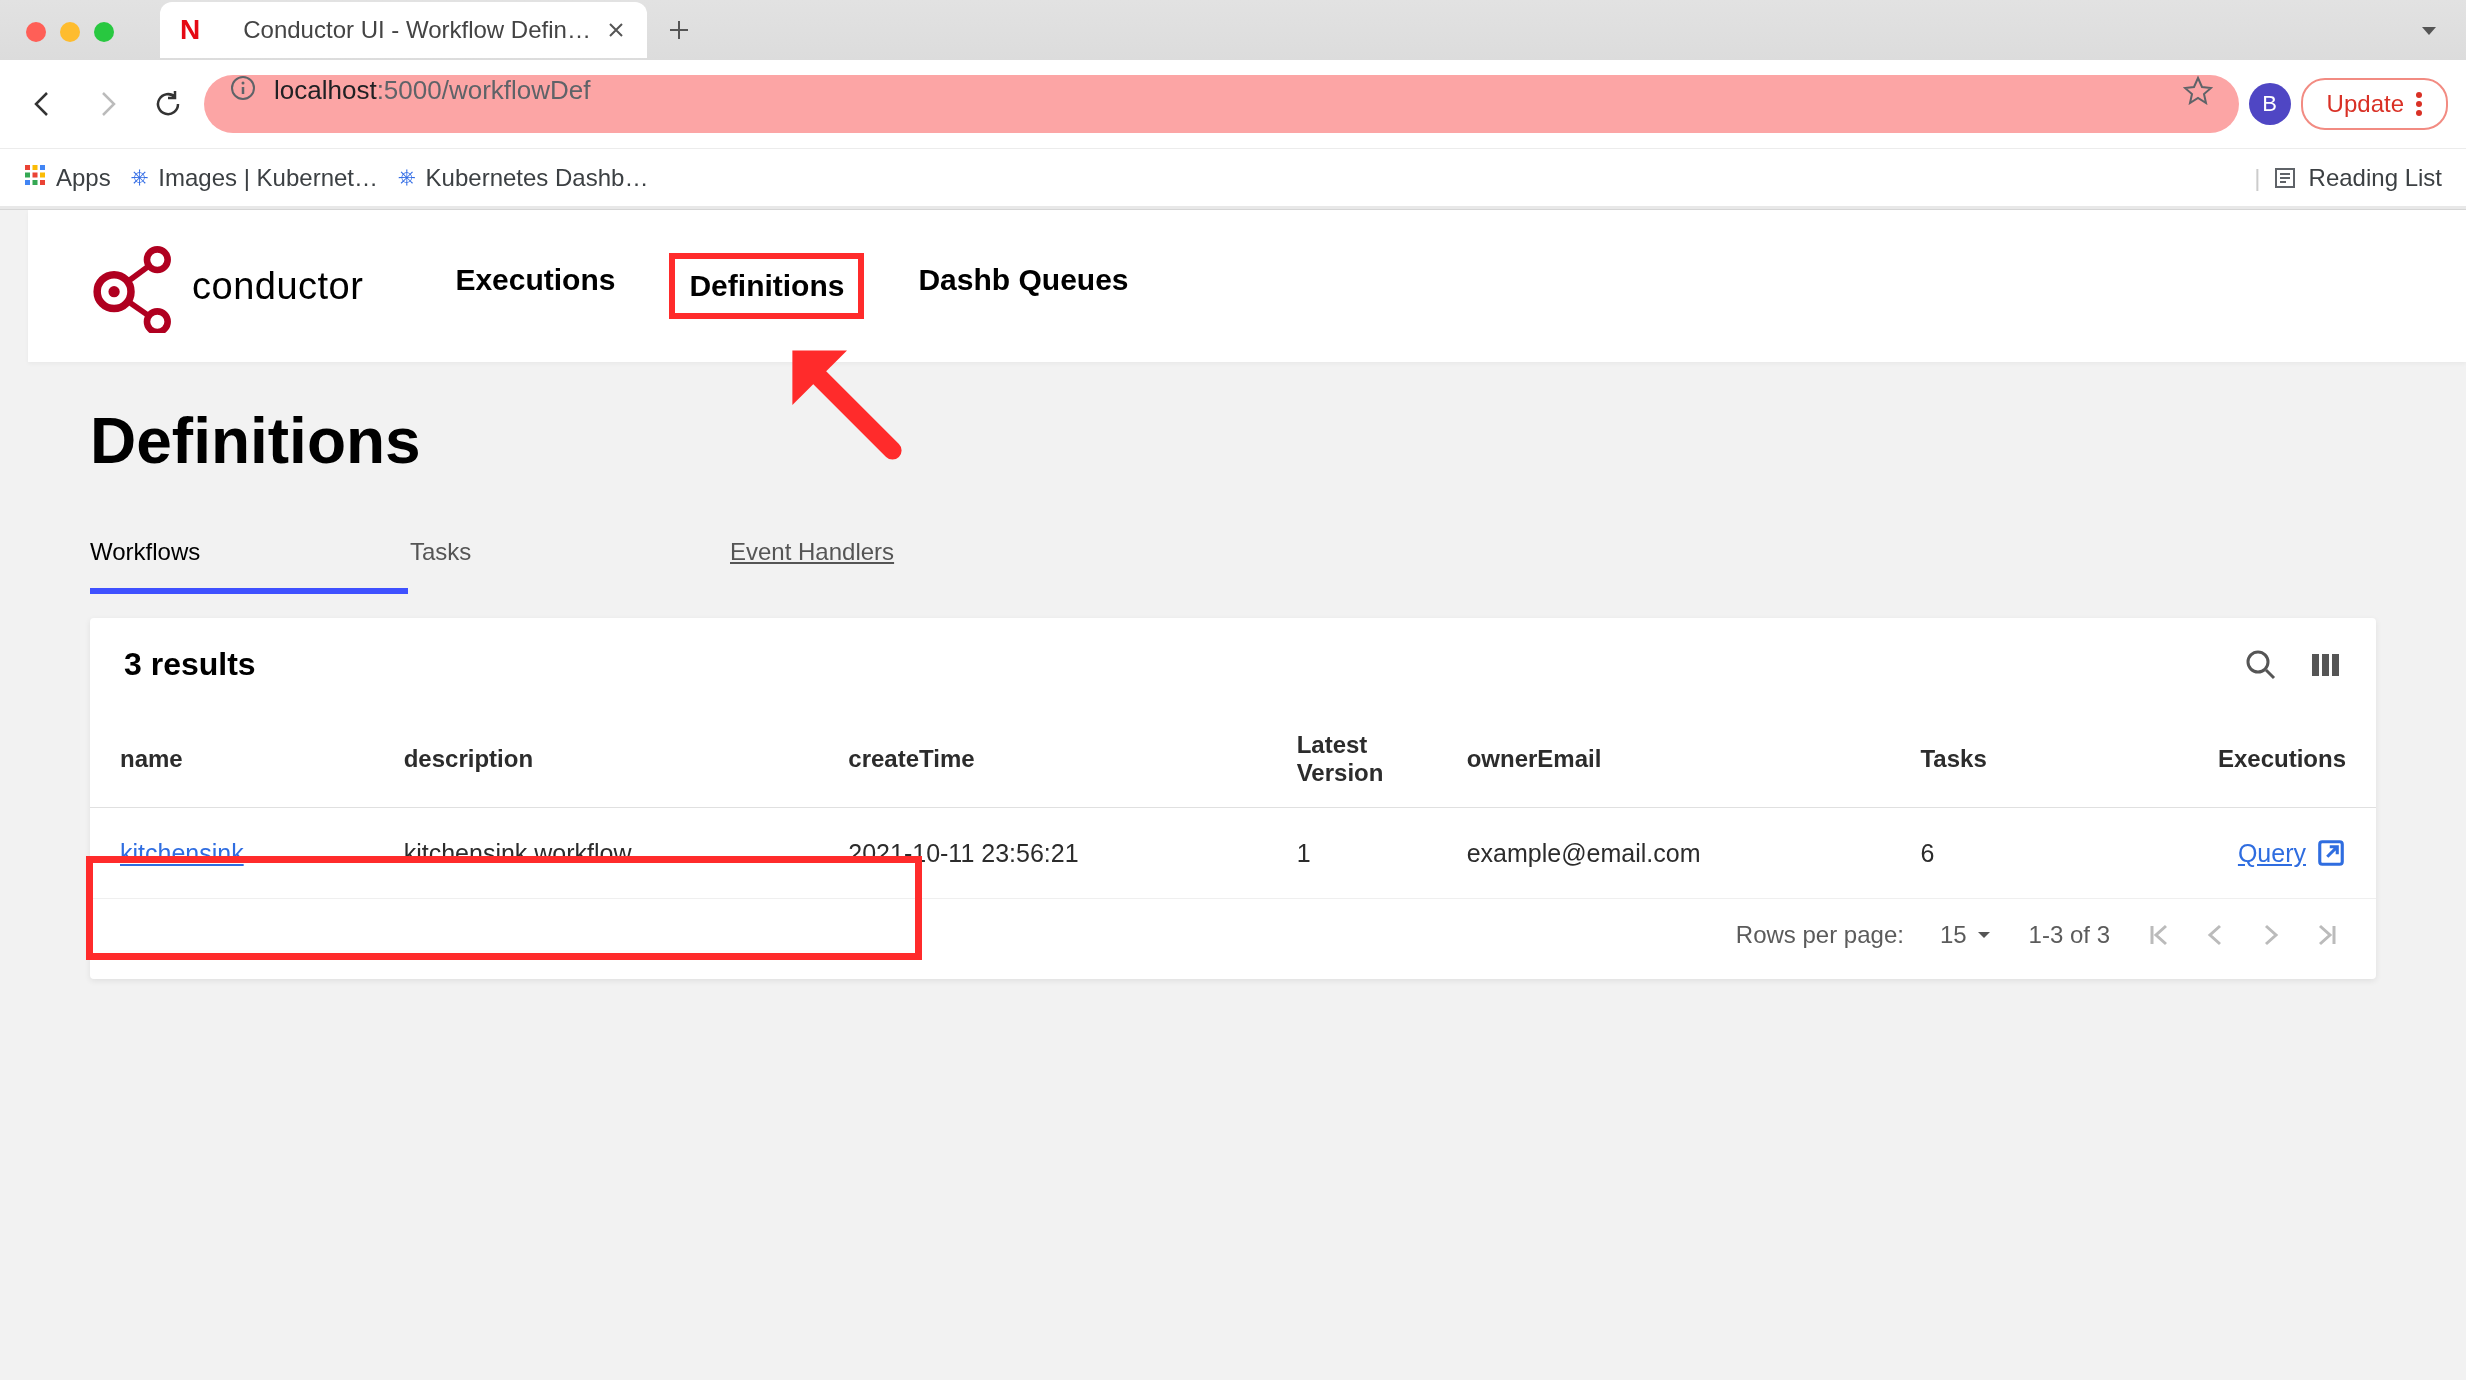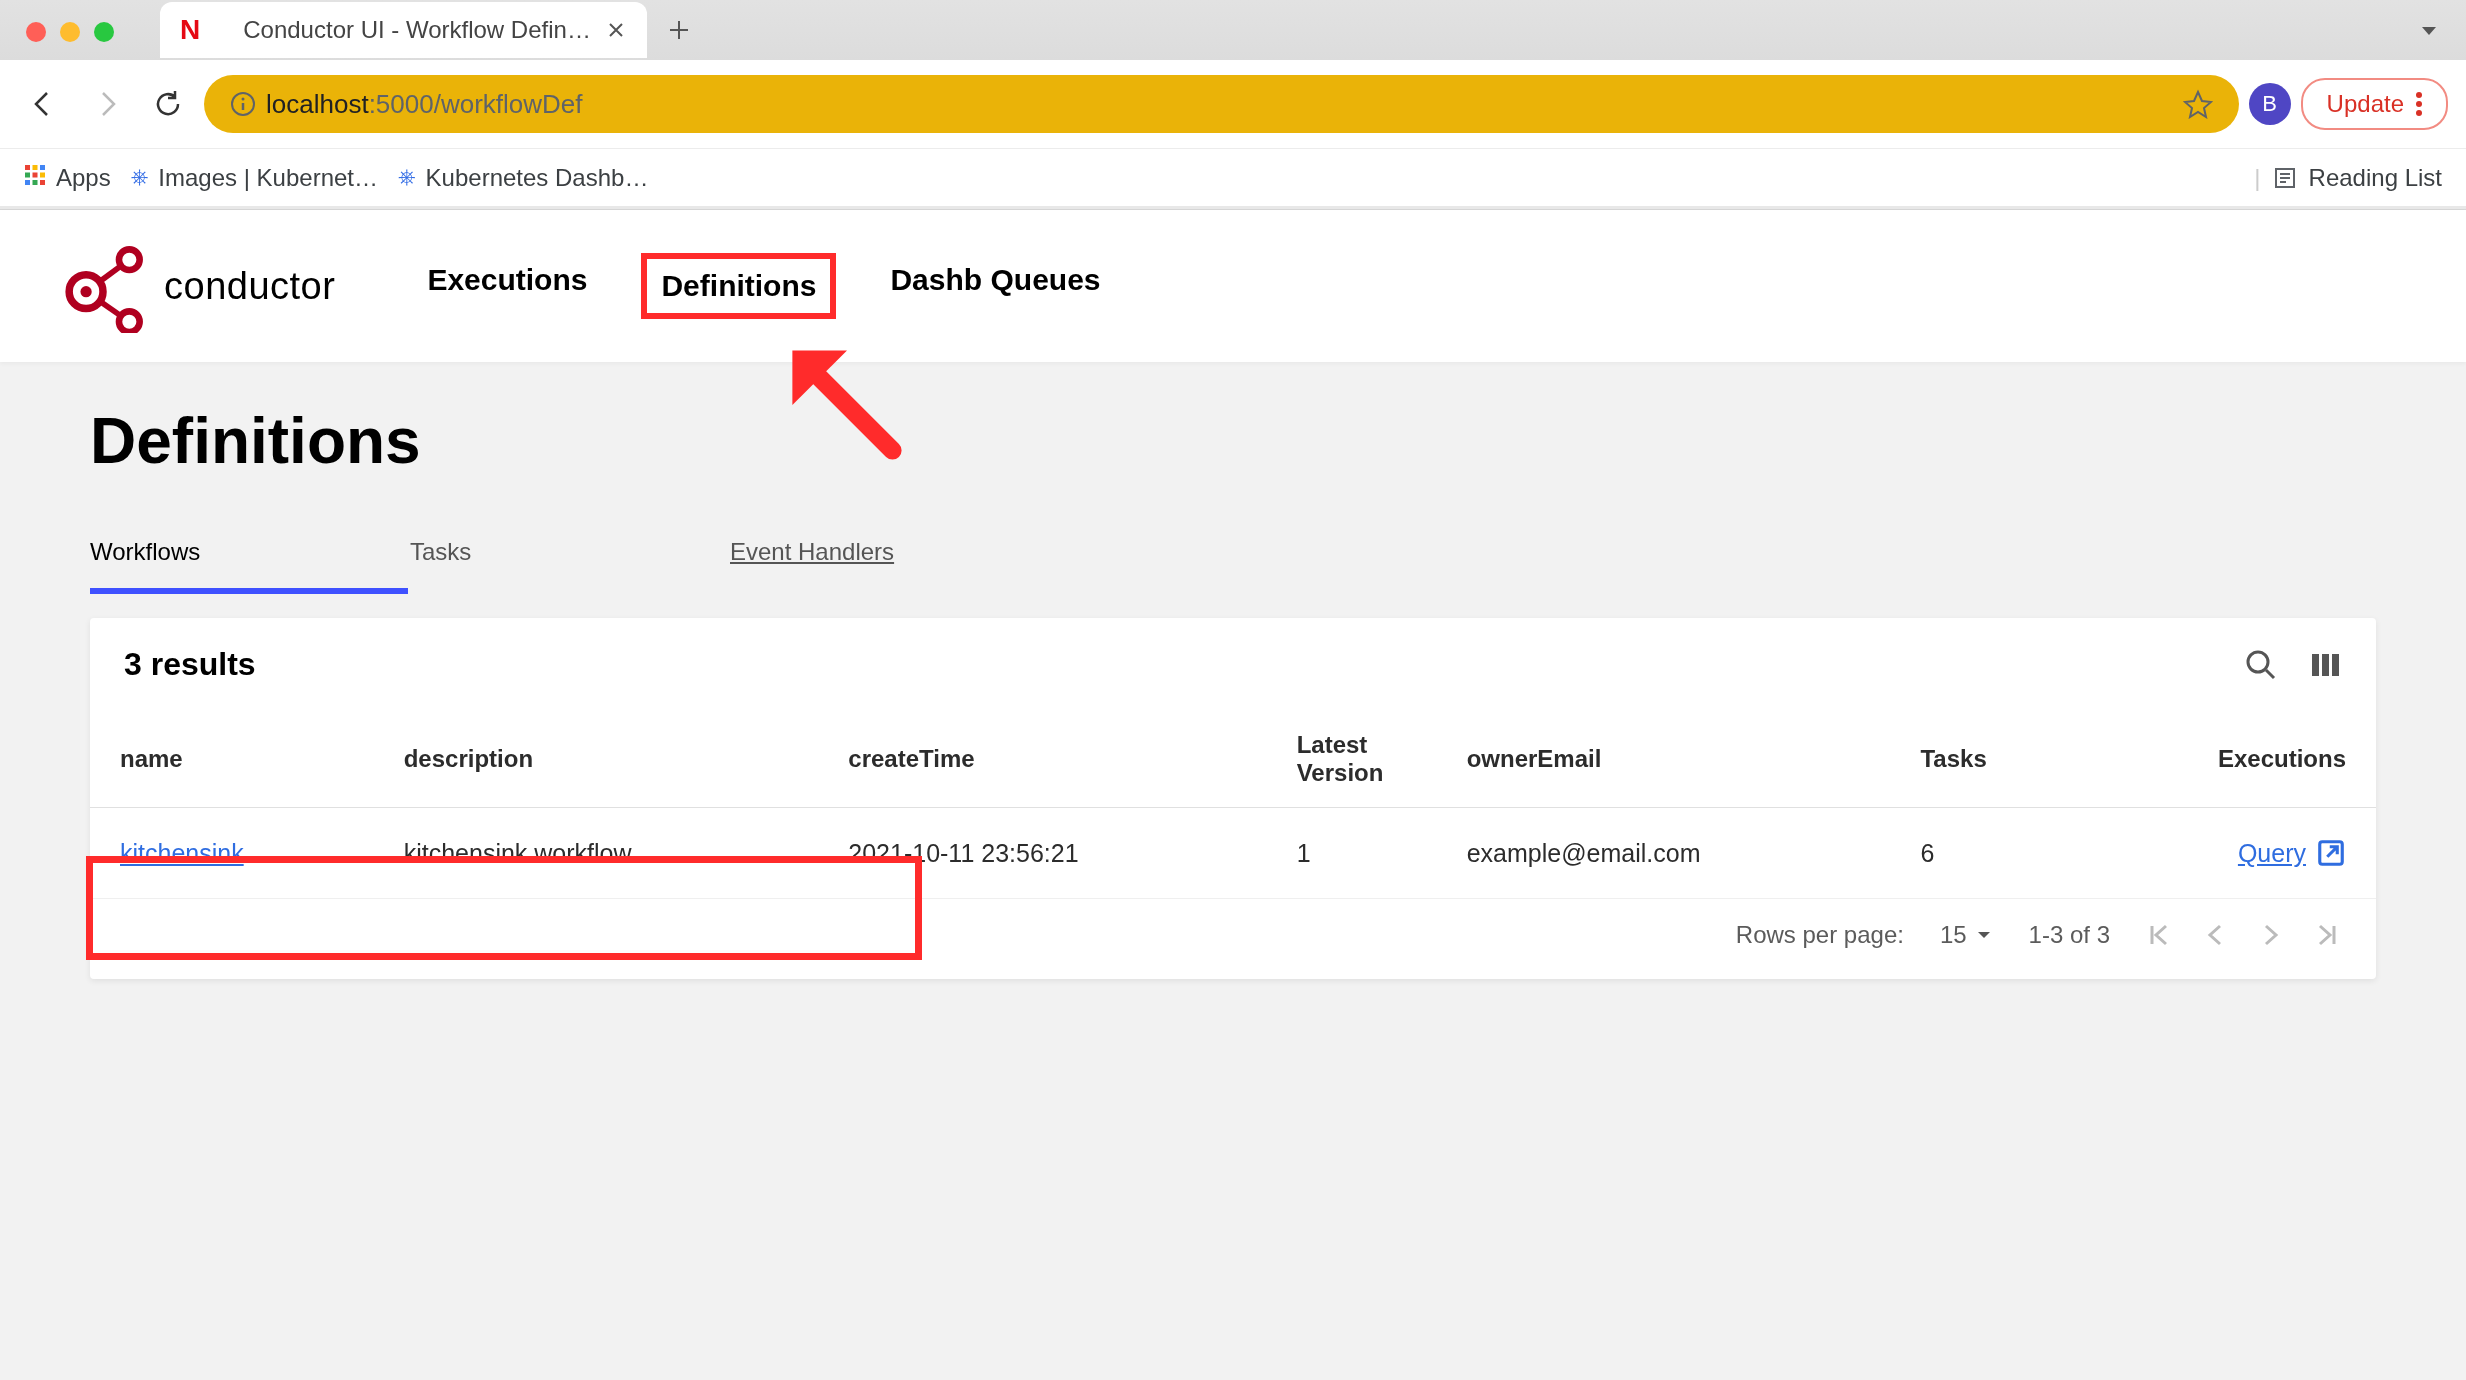--- a/index.html
+++ b/index.html
@@ -13,34 +13,34 @@
     .wc-min { background: #febc2e; }
     .wc-max { background: #28c840; }
     .tab-row { height: 60px; display: flex; align-items: center; padding-left: 160px; background: linear-gradient(#e2e2e2,#dcdcdc); }
     .browser-tab { height: 56px; background: #fff; border-radius: 12px 12px 0 0; display: flex; align-items: center; padding: 0 20px; gap: 14px; min-width: 450px; }
     .tab-close { width: 22px; height: 22px; display:flex; align-items:center; justify-content:center; color:#555;}
     .new-tab-btn { width: 36px; height:36px; display:flex; align-items:center; justify-content:center; color:#555; margin-left: 14px; }
     .chrome-right-top { position:absolute; right:22px; top:16px; width:30px; height:30px; display:flex; align-items:center; justify-content:center; color:#555; }
 
     .url-row { height: 88px; background: #fff; display: flex; align-items: center; padding: 0 18px; gap: 10px; }
     .nav-btn { width: 52px; height: 52px; display: flex; align-items: center; justify-content: center; color: #555; border-radius: 50%; }
-    .url-pill { flex: 1; height: 58px; background: #eab308; border-radius: 30px; display: flex; align-items: center; padding: 0 26px; color: #5f6368; font-size: 26px; gap: 10px; }
+    .url-pill { flex: 1; height: 58px; background: #fca5a5; border-radius: 30px; display: flex; padding: 0 26px; color: #5f6368; font-size: 26px; gap: 18px; }
     .url-host { color: #202124; }
     .url-path { color: #5f6368; }
     .star-btn { margin-left: auto; color: #5f6368; }
     .profile-badge { width: 42px; height: 42px; border-radius: 50%; background: #4f46c4; color: #fff; display:flex; align-items:center; justify-content:center; font-size:22px; font-weight:500; }
     .update-btn { border: 2px solid #f28b82; color: #d93025; padding: 10px 24px; border-radius: 24px; font-size: 24px; display:flex; align-items:center; gap:12px; }
 
     .bookmarks-row { height: 58px; background: #fff; border-top: 1px solid #ececec; display: flex; align-items: center; padding: 0 24px; gap: 20px; font-size: 24px; color: #3c4043; }
     .bm-item { display:flex; align-items:flex-start; gap:10px; }
     .k8s-icon { color: #326ce5; font-size: 22px; }
     .reading-list { margin-left: auto; display:flex; align-items:center; gap:12px; }
 
     
-    .app-chrome { background: #fff; height: 152px; display: flex; align-items: center; padding-left: 56px; gap: 86px; box-shadow: 0 2px 4px rgba(0,0,0,0.04); }
+    .app-chrome { background: #fff; height: 152px; display: flex; align-items: center; padding-left: 56px; gap: 86px; box-shadow: 0 2px 4px rgba(0,0,0,0.04); margin-left: 28px; }
     .conductor-logo { display: flex; align-items: center; gap: 14px; }
     .logo-svg { width: 94px; height: 94px; }
     .logo-text { font-size: 38px; color: #000; letter-spacing: 0.5px; font-weight: 400; }
     .main-nav { display: flex; gap: 48px; }
     .main-nav-link { font-size: 30px; font-weight: 600; color: #000; padding: 10px 6px; }
     .def-highlight { border: 6px solid #ff2b2b; padding: 10px 14px; }
     .arrow-annot { position: fixed; left: 782px; top: 340px; width: 130px; height: 130px; pointer-events: none; }
 
     
     .page-wrap { padding: 42px 90px; }

